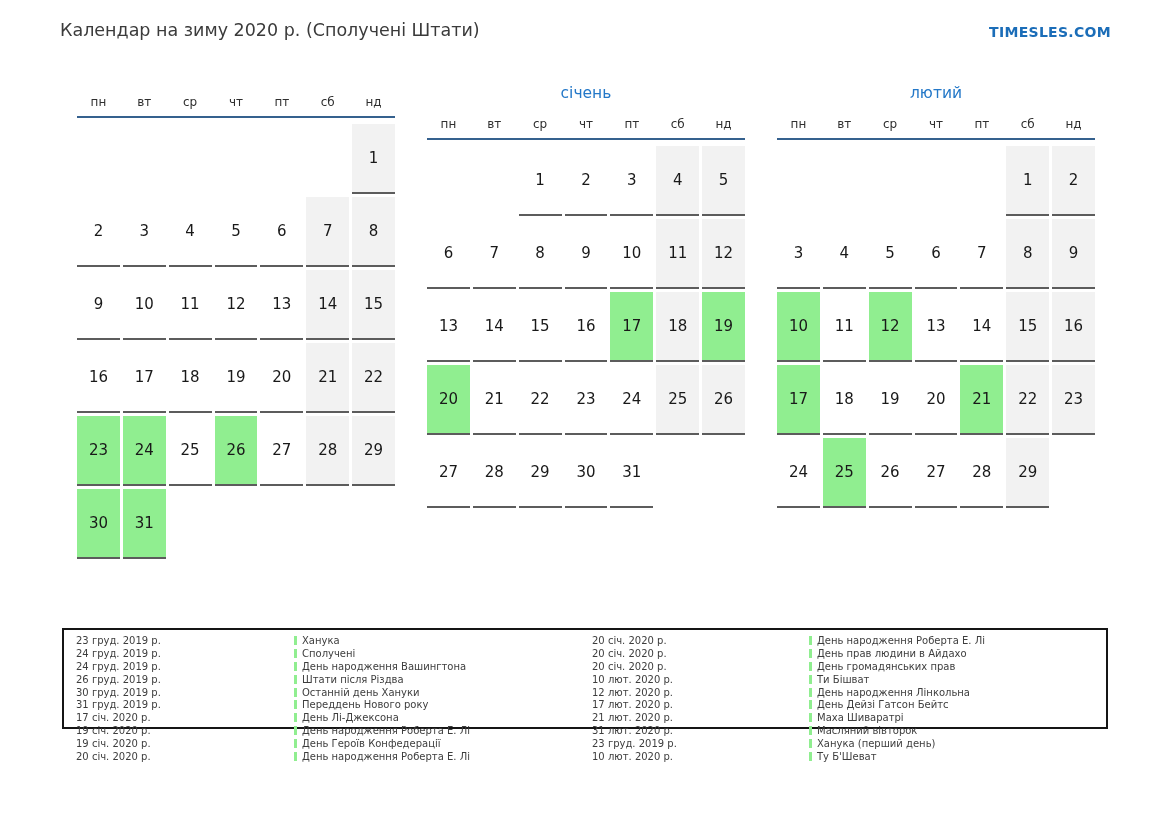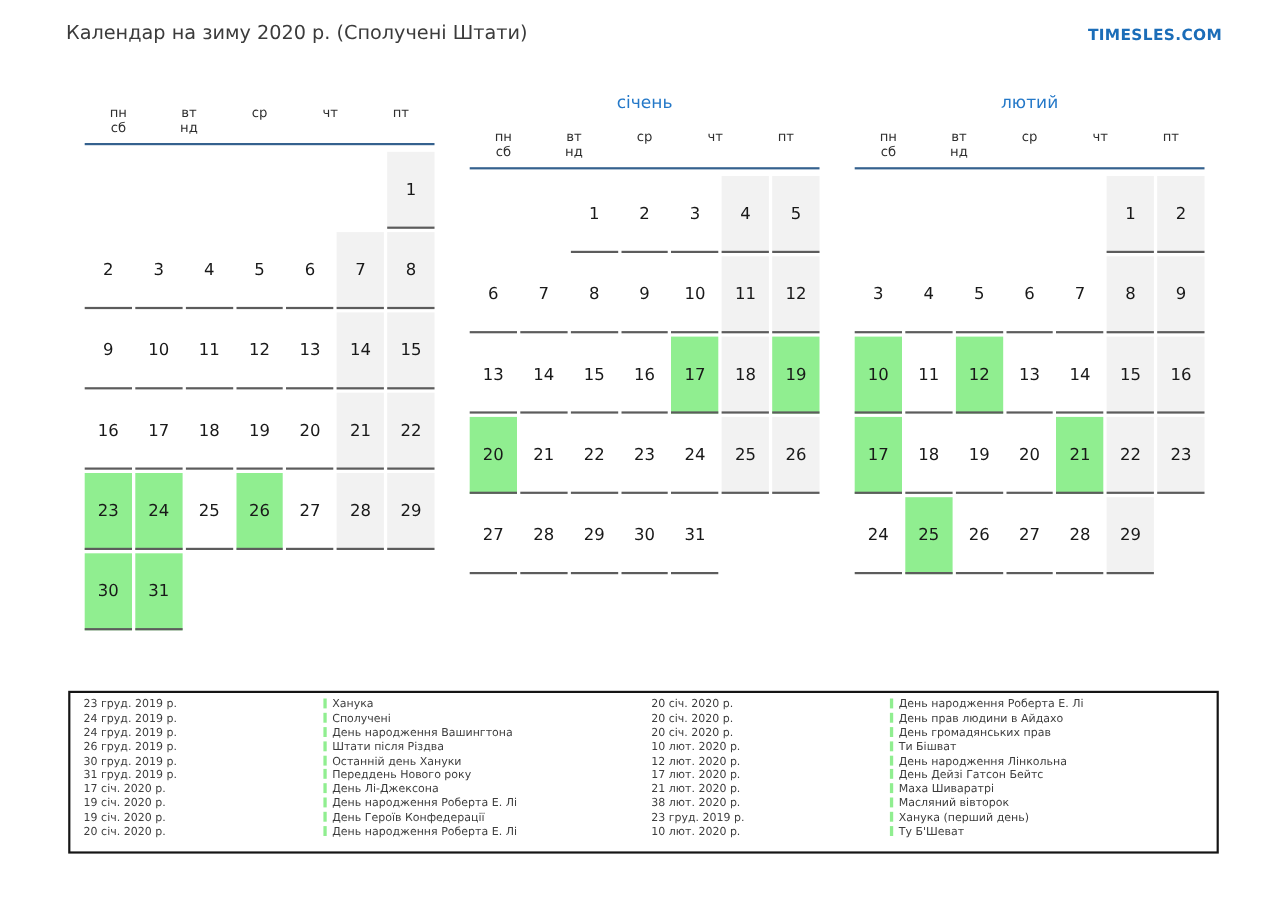--- a/index.html
+++ b/index.html
@@ -29,40 +29,40 @@
   .calendars{
     position:absolute;left:77px;top:84px;
     display:flex;gap:32px;
   }
   .calendar{width:318px;}
   .month-title{
     height:22px;text-align:center;
     font-size:15.5px;font-weight:400;color:var(--accent);
   }
   .weekday-row{
-    display:grid;grid-template-columns:repeat(5,1fr);column-gap:3px;
+    display:grid;grid-template-columns:repeat(7,1fr);column-gap:3px;
     margin-top:11px;padding-bottom:7px;
     border-bottom:2px solid var(--rule);
   }
   .wd-label{text-align:center;font-size:12px;color:#2f2f2f;}
   .day-grid{
     display:grid;grid-template-columns:repeat(7,1fr);gap:3px;
     margin-top:6px;
   }
   .cell{height:70px;}
   .cell.day{
     display:flex;align-items:center;justify-content:center;
     font-size:15px;color:#191919;
     border-bottom:2px solid #5c5c5c;
   }
   .cell.weekend{background:var(--gray);}
   .cell.holiday{background:var(--green);}
   .legend{
     position:absolute;left:62px;top:628px;
-    width:1046px;height:148px;
+    width:1046px;height:101px;
     border:2px solid #151515;
     display:flex;
     padding:5px 0 0 12px;
   }
   .legend-group{
     display:grid;
     grid-template-columns:218px 1fr;
     grid-auto-rows:12.9px;
     align-content:start;
     width:516px;
@@ -269,20 +269,20 @@
       <div class="lg-date">20 січ. 2020 р.</div>
       <div class="lg-name"><span class="lg-bar"></span><span>День громадянських прав</span></div>
       <div class="lg-date">10 лют. 2020 р.</div>
       <div class="lg-name"><span class="lg-bar"></span><span>Ти Бішват</span></div>
       <div class="lg-date">12 лют. 2020 р.</div>
       <div class="lg-name"><span class="lg-bar"></span><span>День народження Лінкольна</span></div>
       <div class="lg-date">17 лют. 2020 р.</div>
       <div class="lg-name"><span class="lg-bar"></span><span>День Дейзі Гатсон Бейтс</span></div>
       <div class="lg-date">21 лют. 2020 р.</div>
       <div class="lg-name"><span class="lg-bar"></span><span>Маха Шиваратрі</span></div>
-      <div class="lg-date">38 лют. 2020 р.</div>
+      <div class="lg-date">31 лют. 2020 р.</div>
       <div class="lg-name"><span class="lg-bar"></span><span>Масляний вівторок</span></div>
       <div class="lg-date">23 груд. 2019 р.</div>
       <div class="lg-name"><span class="lg-bar"></span><span>Ханука (перший день)</span></div>
       <div class="lg-date">10 лют. 2020 р.</div>
       <div class="lg-name"><span class="lg-bar"></span><span>Ту Б'Шеват</span></div>
     </div>
 </section>
 
 </body></html>

